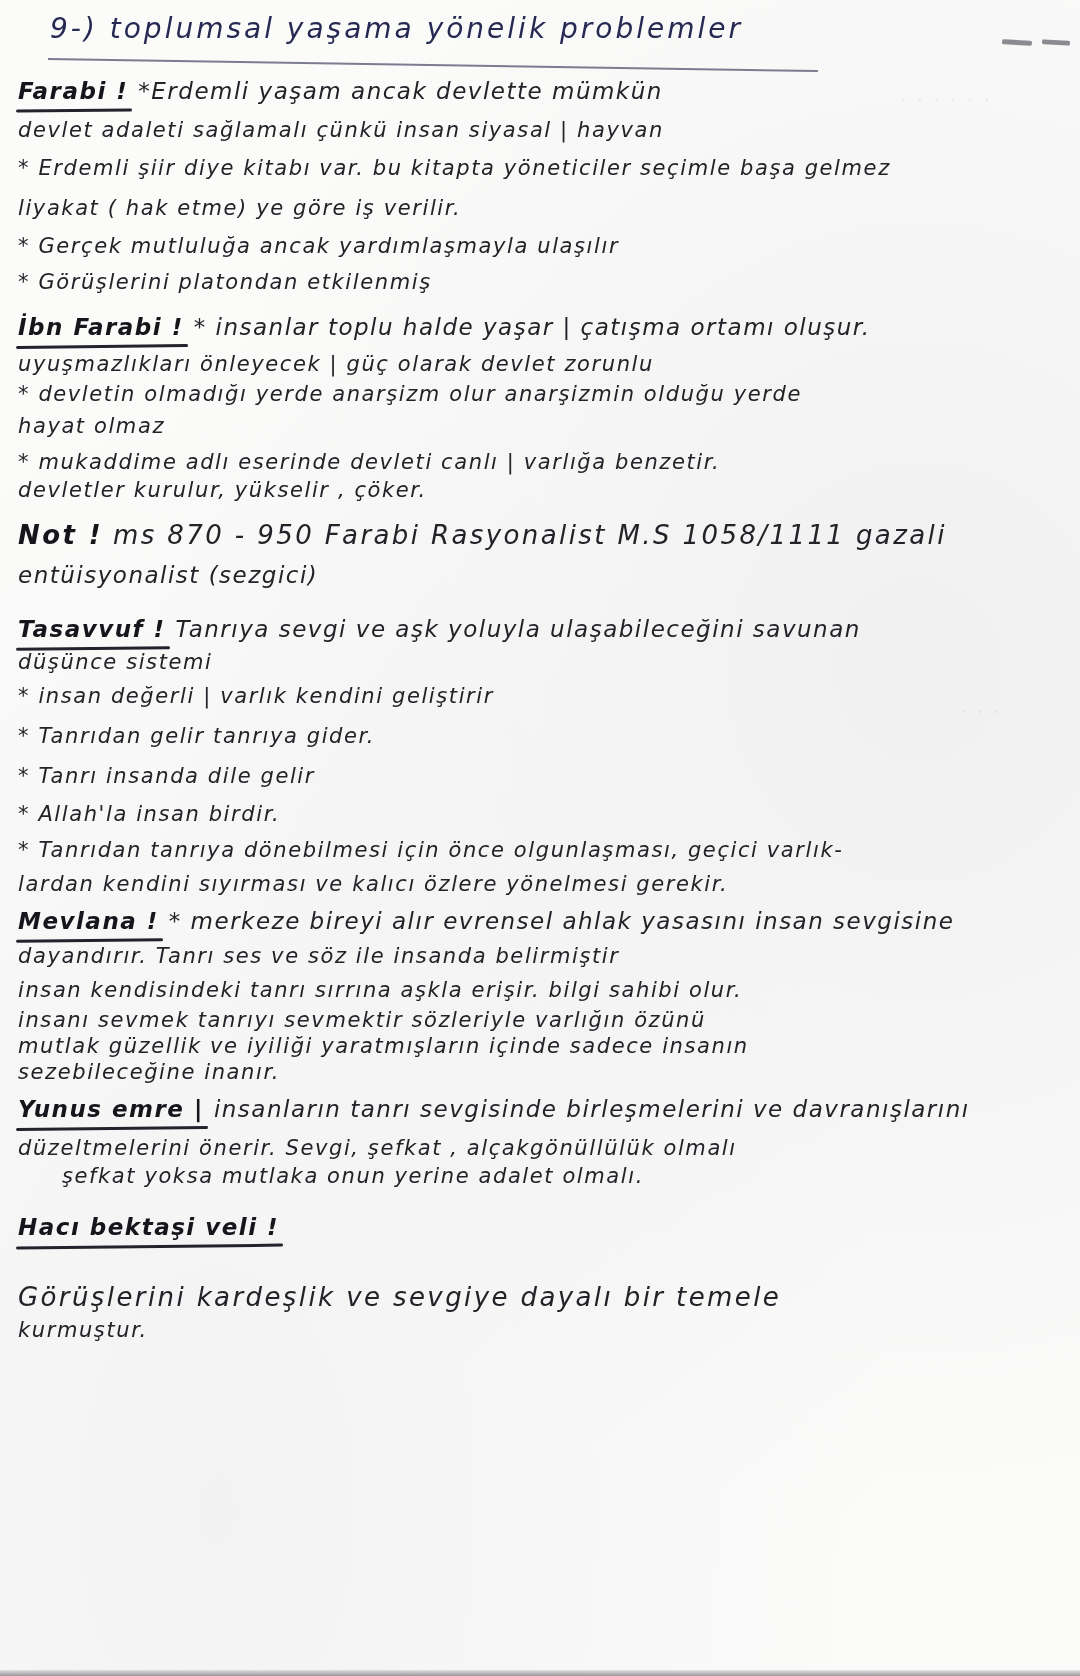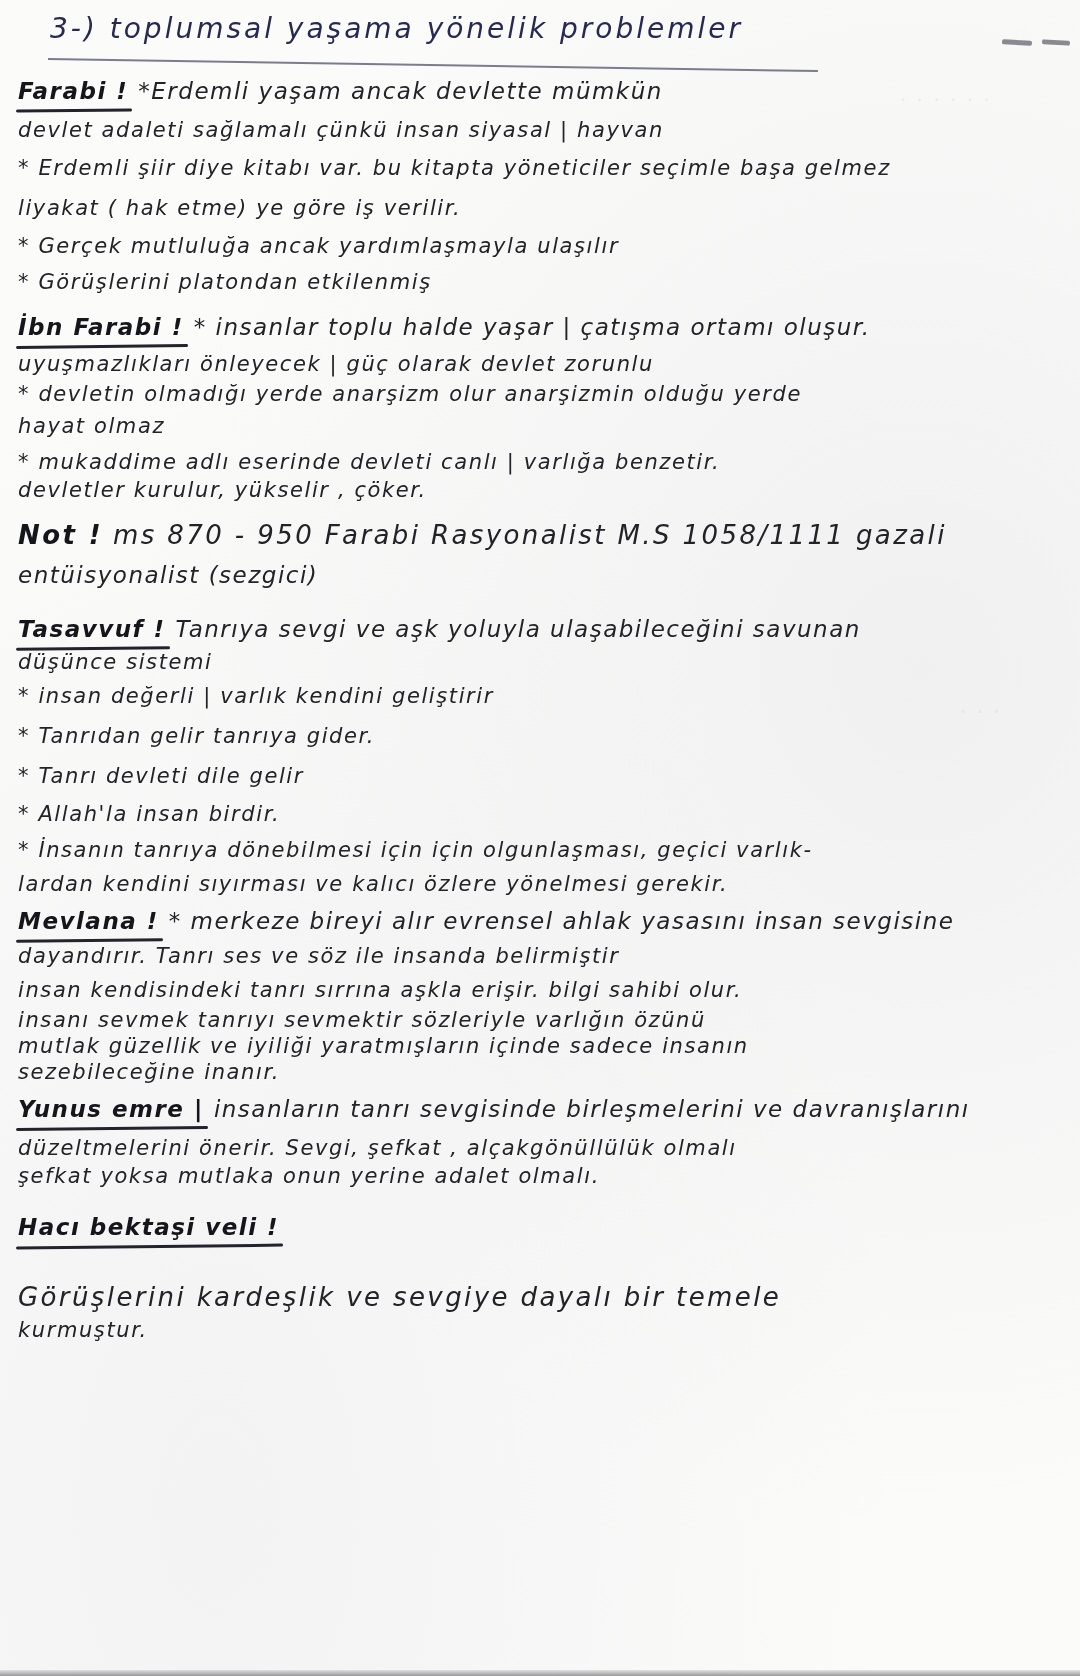--- a/index.html
+++ b/index.html
@@ -113,21 +113,21 @@
 <div class="paper">
 
   <div class="ghost-text" style="left:900px; top:88px;">· · · · · ·</div>
   <div class="ghost-text" style="left:960px; top:700px;">· · ·</div>
 
   <div class="corner-marks">
     <span style="left:0; width:30px;"></span>
     <span style="left:40px; width:28px;"></span>
   </div>
 
-  <div class="title-line">3-) toplumsal yaşama yönelik problemler</div>
+  <div class="title-line">9-) toplumsal yaşama yönelik problemler</div>
   <div class="title-rule"></div>
 
   <div class="line" style="top:78px;">
     <span class="heading underlined">Farabi !</span><span class="sep"></span><span>*Erdemli yaşam ancak devlette mümkün</span>
   </div>
   <div class="line small" style="top:118px;">devlet adaleti sağlamalı çünkü insan siyasal | hayvan</div>
   <div class="line small" style="top:156px;">* Erdemli şiir diye kitabı var. bu kitapta yöneticiler seçimle başa gelmez</div>
   <div class="line small" style="top:196px;">liyakat ( hak etme) ye göre iş verilir.</div>
   <div class="line small" style="top:234px;">* Gerçek mutluluğa ancak yardımlaşmayla ulaşılır</div>
   <div class="line small" style="top:270px;">* Görüşlerini platondan etkilenmiş</div>
@@ -145,39 +145,39 @@
     <span class="heading">Not !</span><span class="sep"></span><span>ms 870 - 950 Farabi Rasyonalist M.S 1058/1111 gazali</span>
   </div>
   <div class="line" style="top:562px;">entüisyonalist (sezgici)</div>
 
   <div class="line" style="top:616px;">
     <span class="heading underlined">Tasavvuf !</span><span class="sep"></span><span>Tanrıya sevgi ve aşk yoluyla ulaşabileceğini savunan</span>
   </div>
   <div class="line small" style="top:650px;">düşünce sistemi</div>
   <div class="line small" style="top:684px;">* insan değerli | varlık kendini geliştirir</div>
   <div class="line small" style="top:724px;">* Tanrıdan gelir tanrıya gider.</div>
-  <div class="line small" style="top:764px;">* Tanrı devleti dile gelir</div>
+  <div class="line small" style="top:764px;">* Tanrı insanda dile gelir</div>
   <div class="line small" style="top:802px;">* Allah'la insan birdir.</div>
-  <div class="line small" style="top:838px;">* İnsanın tanrıya dönebilmesi için için olgunlaşması, geçici varlık-</div>
+  <div class="line small" style="top:838px;">* Tanrıdan tanrıya dönebilmesi için önce olgunlaşması, geçici varlık-</div>
   <div class="line small" style="top:872px;">lardan kendini sıyırması ve kalıcı özlere yönelmesi gerekir.</div>
 
   <div class="line" style="top:908px;">
     <span class="heading underlined">Mevlana !</span><span class="sep"></span><span>* merkeze bireyi alır evrensel ahlak yasasını insan sevgisine</span>
   </div>
   <div class="line small" style="top:944px;">dayandırır. Tanrı ses ve söz ile insanda belirmiştir</div>
   <div class="line small" style="top:978px;">insan kendisindeki tanrı sırrına aşkla erişir. bilgi sahibi olur.</div>
   <div class="line small" style="top:1008px;">insanı sevmek tanrıyı sevmektir sözleriyle varlığın özünü</div>
   <div class="line small" style="top:1034px;">mutlak güzellik ve iyiliği yaratmışların içinde sadece insanın</div>
   <div class="line small" style="top:1060px;">sezebileceğine inanır.</div>
 
   <div class="line" style="top:1096px;">
     <span class="heading underlined">Yunus emre |</span><span class="sep"></span><span>insanların tanrı sevgisinde birleşmelerini ve davranışlarını</span>
   </div>
   <div class="line small" style="top:1136px;">düzeltmelerini önerir. Sevgi, şefkat , alçakgönüllülük olmalı</div>
-  <div class="line small" style="top:1164px;">şefkat yoksa mutlaka onun yerine adalet olmalı.</div>
+  <div class="line small" style="top:1164px;margin-left:44px;">şefkat yoksa mutlaka onun yerine adalet olmalı.</div>
 
   <div class="line" style="top:1214px;">
     <span class="heading underlined">Hacı bektaşi veli !</span>
   </div>
   <div class="line big" style="top:1282px;">Görüşlerini kardeşlik ve sevgiye dayalı bir temele</div>
   <div class="line small" style="top:1318px;">kurmuştur.</div>
 
   <div class="bottom-edge"></div>
 </div>
 

